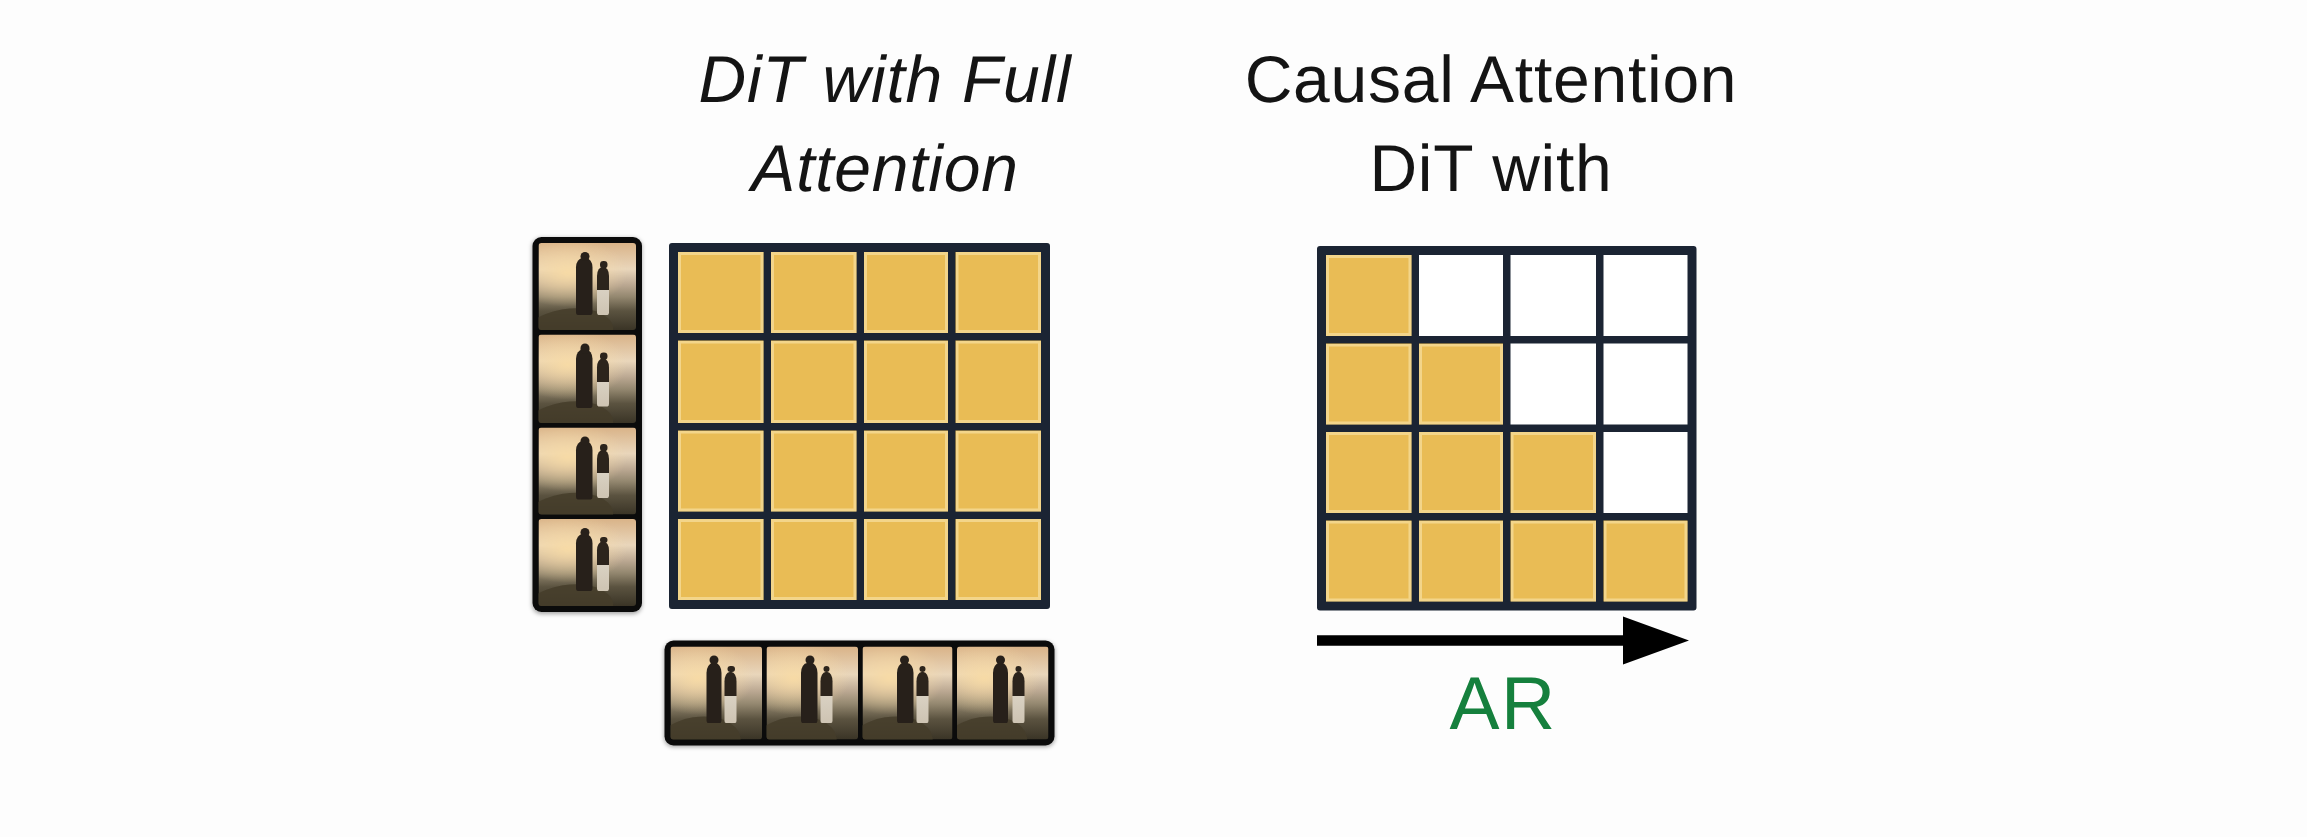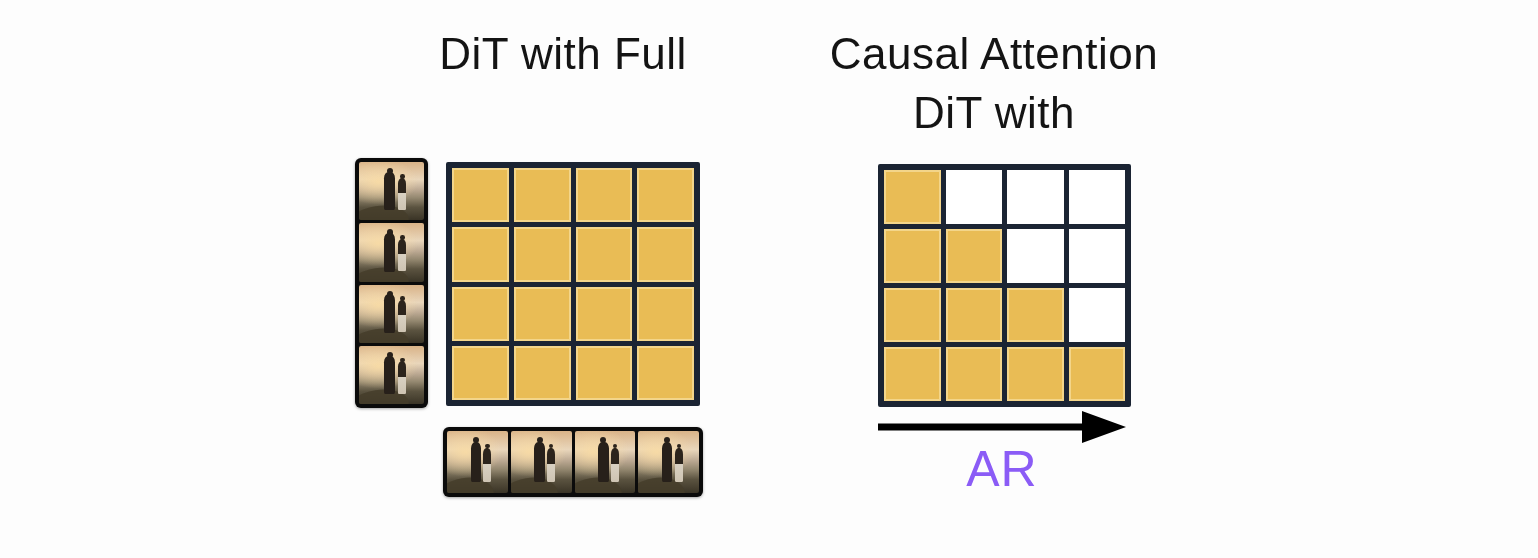--- a/index.html
+++ b/index.html
@@ -13,21 +13,21 @@
   
   .panel-title{
     position:absolute;top:24px;
     transform:translateX(-50%);
     text-align:center;
     font-size:44px;line-height:59px;
     color:#141414;
     white-space:nowrap;
     letter-spacing:0.5px;
   }
-  .panel-title.left{left:563px;}
+  .panel-title.left{left:590px;font-style:italic;}
   .panel-title.right{left:994px;}
 
   
   .attn-grid{
     position:absolute;
     box-sizing:border-box;
     background:var(--grid-border,#1b2433);
     border:6px solid var(--grid-border,#1b2433);
     display:grid;
     grid-template-columns:repeat(4,1fr);
@@ -91,31 +91,32 @@
     width:55%;padding-top:55%;
     background:#2c241c;border-radius:50%;
   }
 
   
   #ar-arrow{position:absolute;left:872px;top:409px;width:260px;height:36px;}
   .ar-label{
     position:absolute;left:1002px;top:441px;
     transform:translateX(-50%);
     font-size:50px;line-height:56px;
-    color:#8b5cf6;
+    color:#15803d;
     letter-spacing:1px;
   }
 </style>
 </head>
 <body>
 
 <div class="canvas">
 
   <div class="panel-title left">
     <div>DiT with Full</div>
+    <div>Attention</div>
   </div>
 
   <div class="panel-title right">
     <div>Causal Attention</div>
     <div>DiT with</div>
   </div>
 
   <div class="filmstrip vertical" id="query-strip">
       <div class="frame">
         <div class="person p1"></div>

